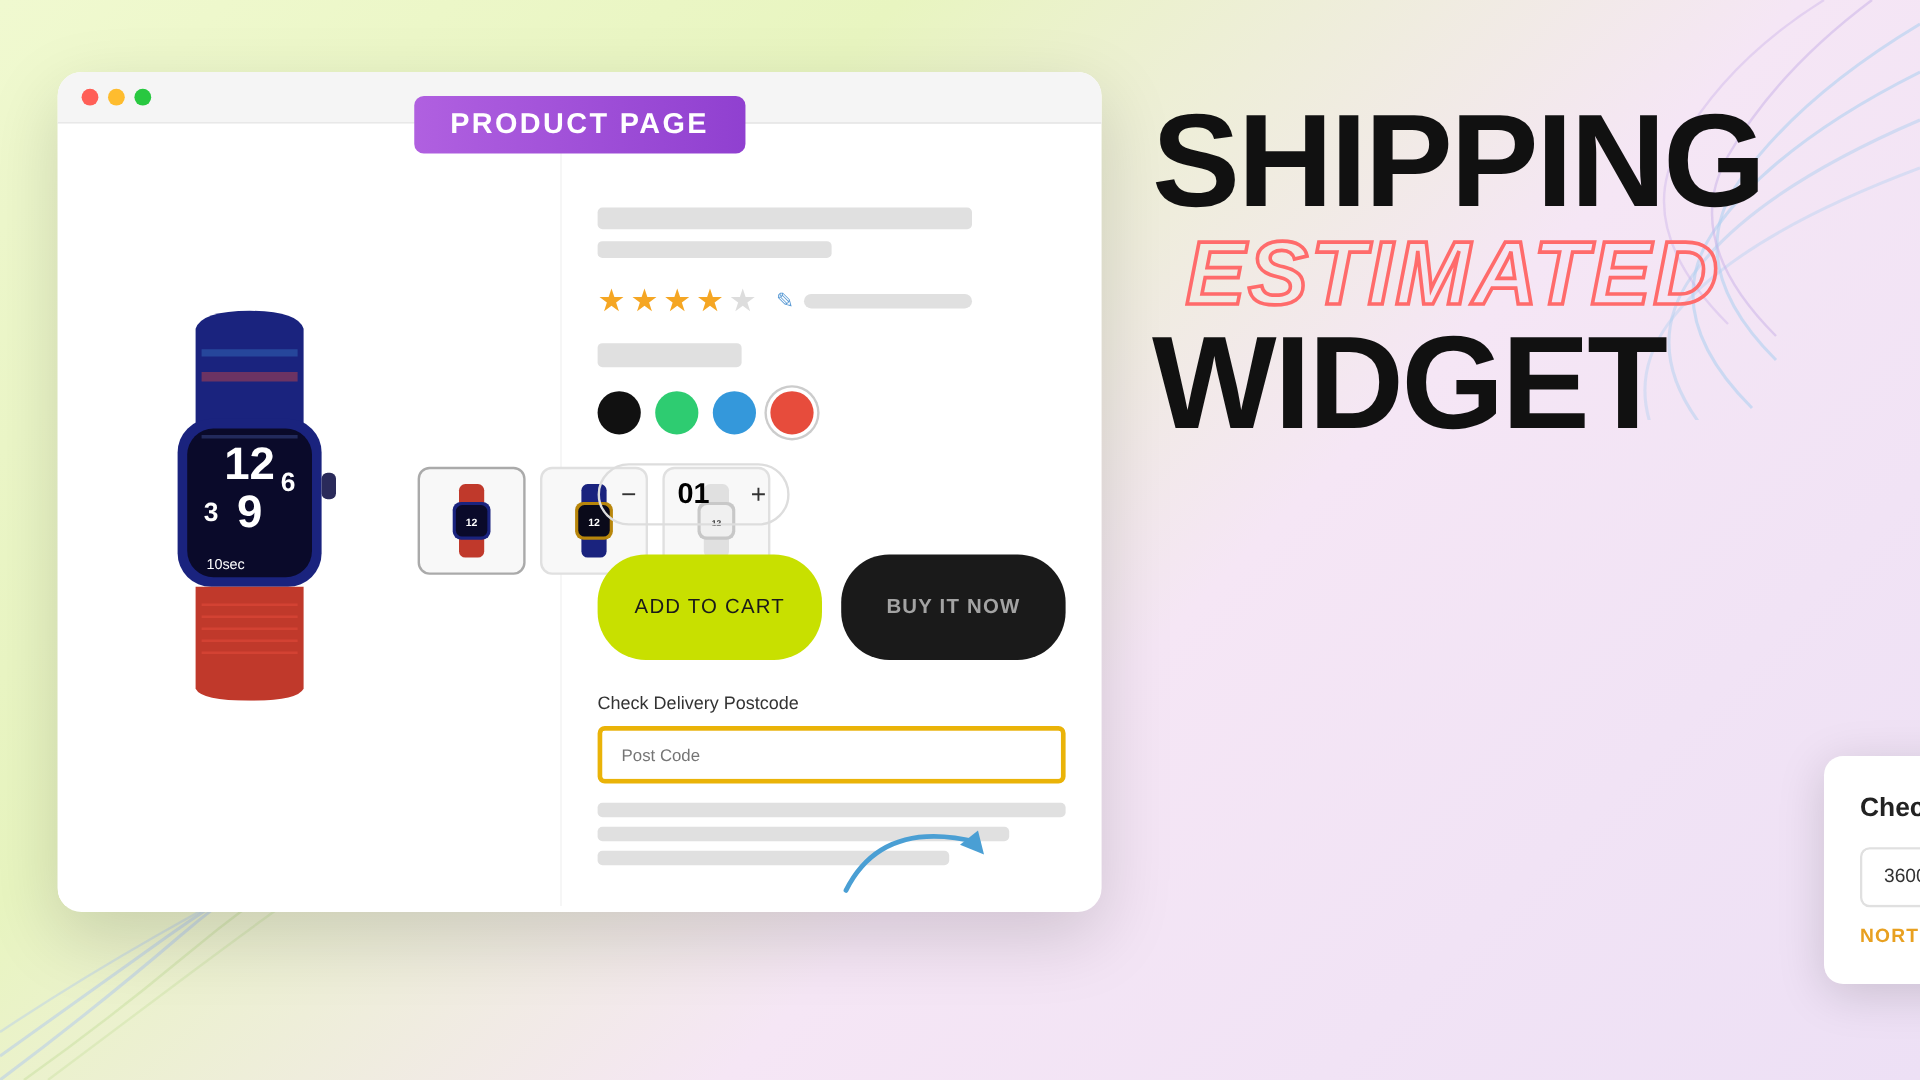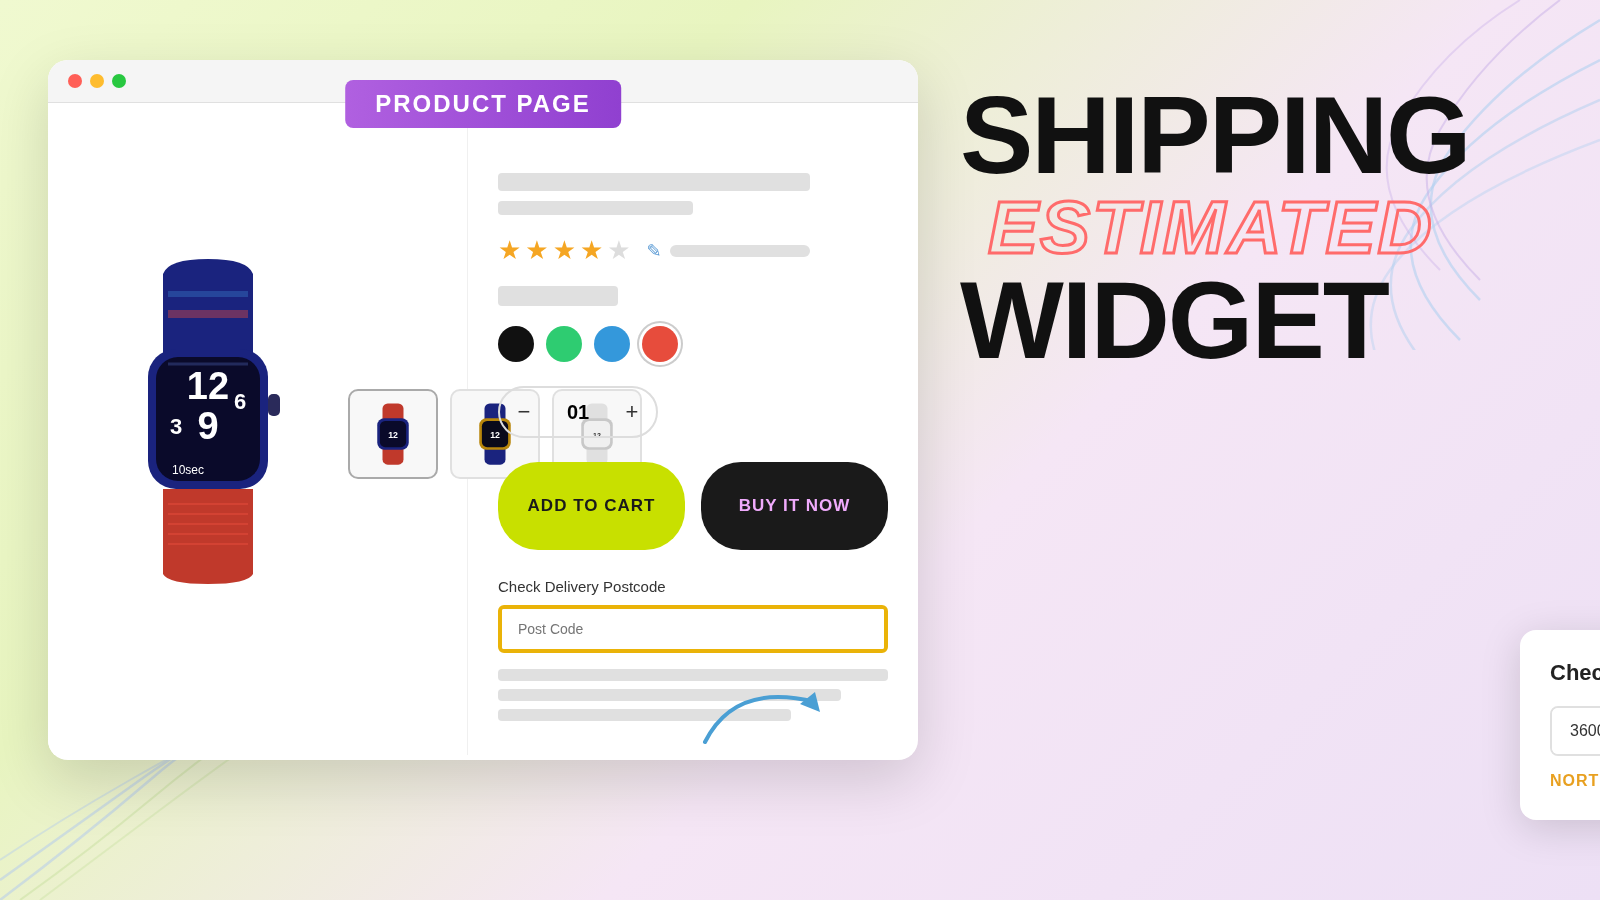--- a/index.html
+++ b/index.html
@@ -215,57 +215,57 @@
       cursor: pointer;
       display: flex;
       align-items: center;
       justify-content: center;
       color: #333;
     }
 
     .qty-value {
       flex: 1;
       text-align: center;
-      font-size: 20px;
+      font-size: 24px;
       font-weight: 600;
     }
 
     .action-buttons {
       display: flex;
       gap: 16px;
       margin-bottom: 28px;
     }
 
     .btn-add-to-cart {
       flex: 1;
       padding: 18px 20px;
       background: #c8e000;
       border: none;
       border-radius: 40px;
       font-size: 17px;
-      font-weight: 700;
+      font-weight: 400;
       letter-spacing: 1px;
       text-transform: uppercase;
       cursor: pointer;
       color: #1a1a1a;
       text-align: center;
     }
 
     .btn-buy-now {
       flex: 1;
       padding: 34px 20px;
       background: #1a1a1a;
       border: none;
       border-radius: 40px;
       font-size: 17px;
       font-weight: 900;
       letter-spacing: 1px;
       text-transform: uppercase;
       cursor: pointer;
-      color: #f0abfc;
+      color: #a3a3a3;
     }
 
     .delivery-section {
       margin-bottom: 16px;
     }
 
     .delivery-title {
       font-size: 15px;
       color: #333;
       margin-bottom: 10px;

